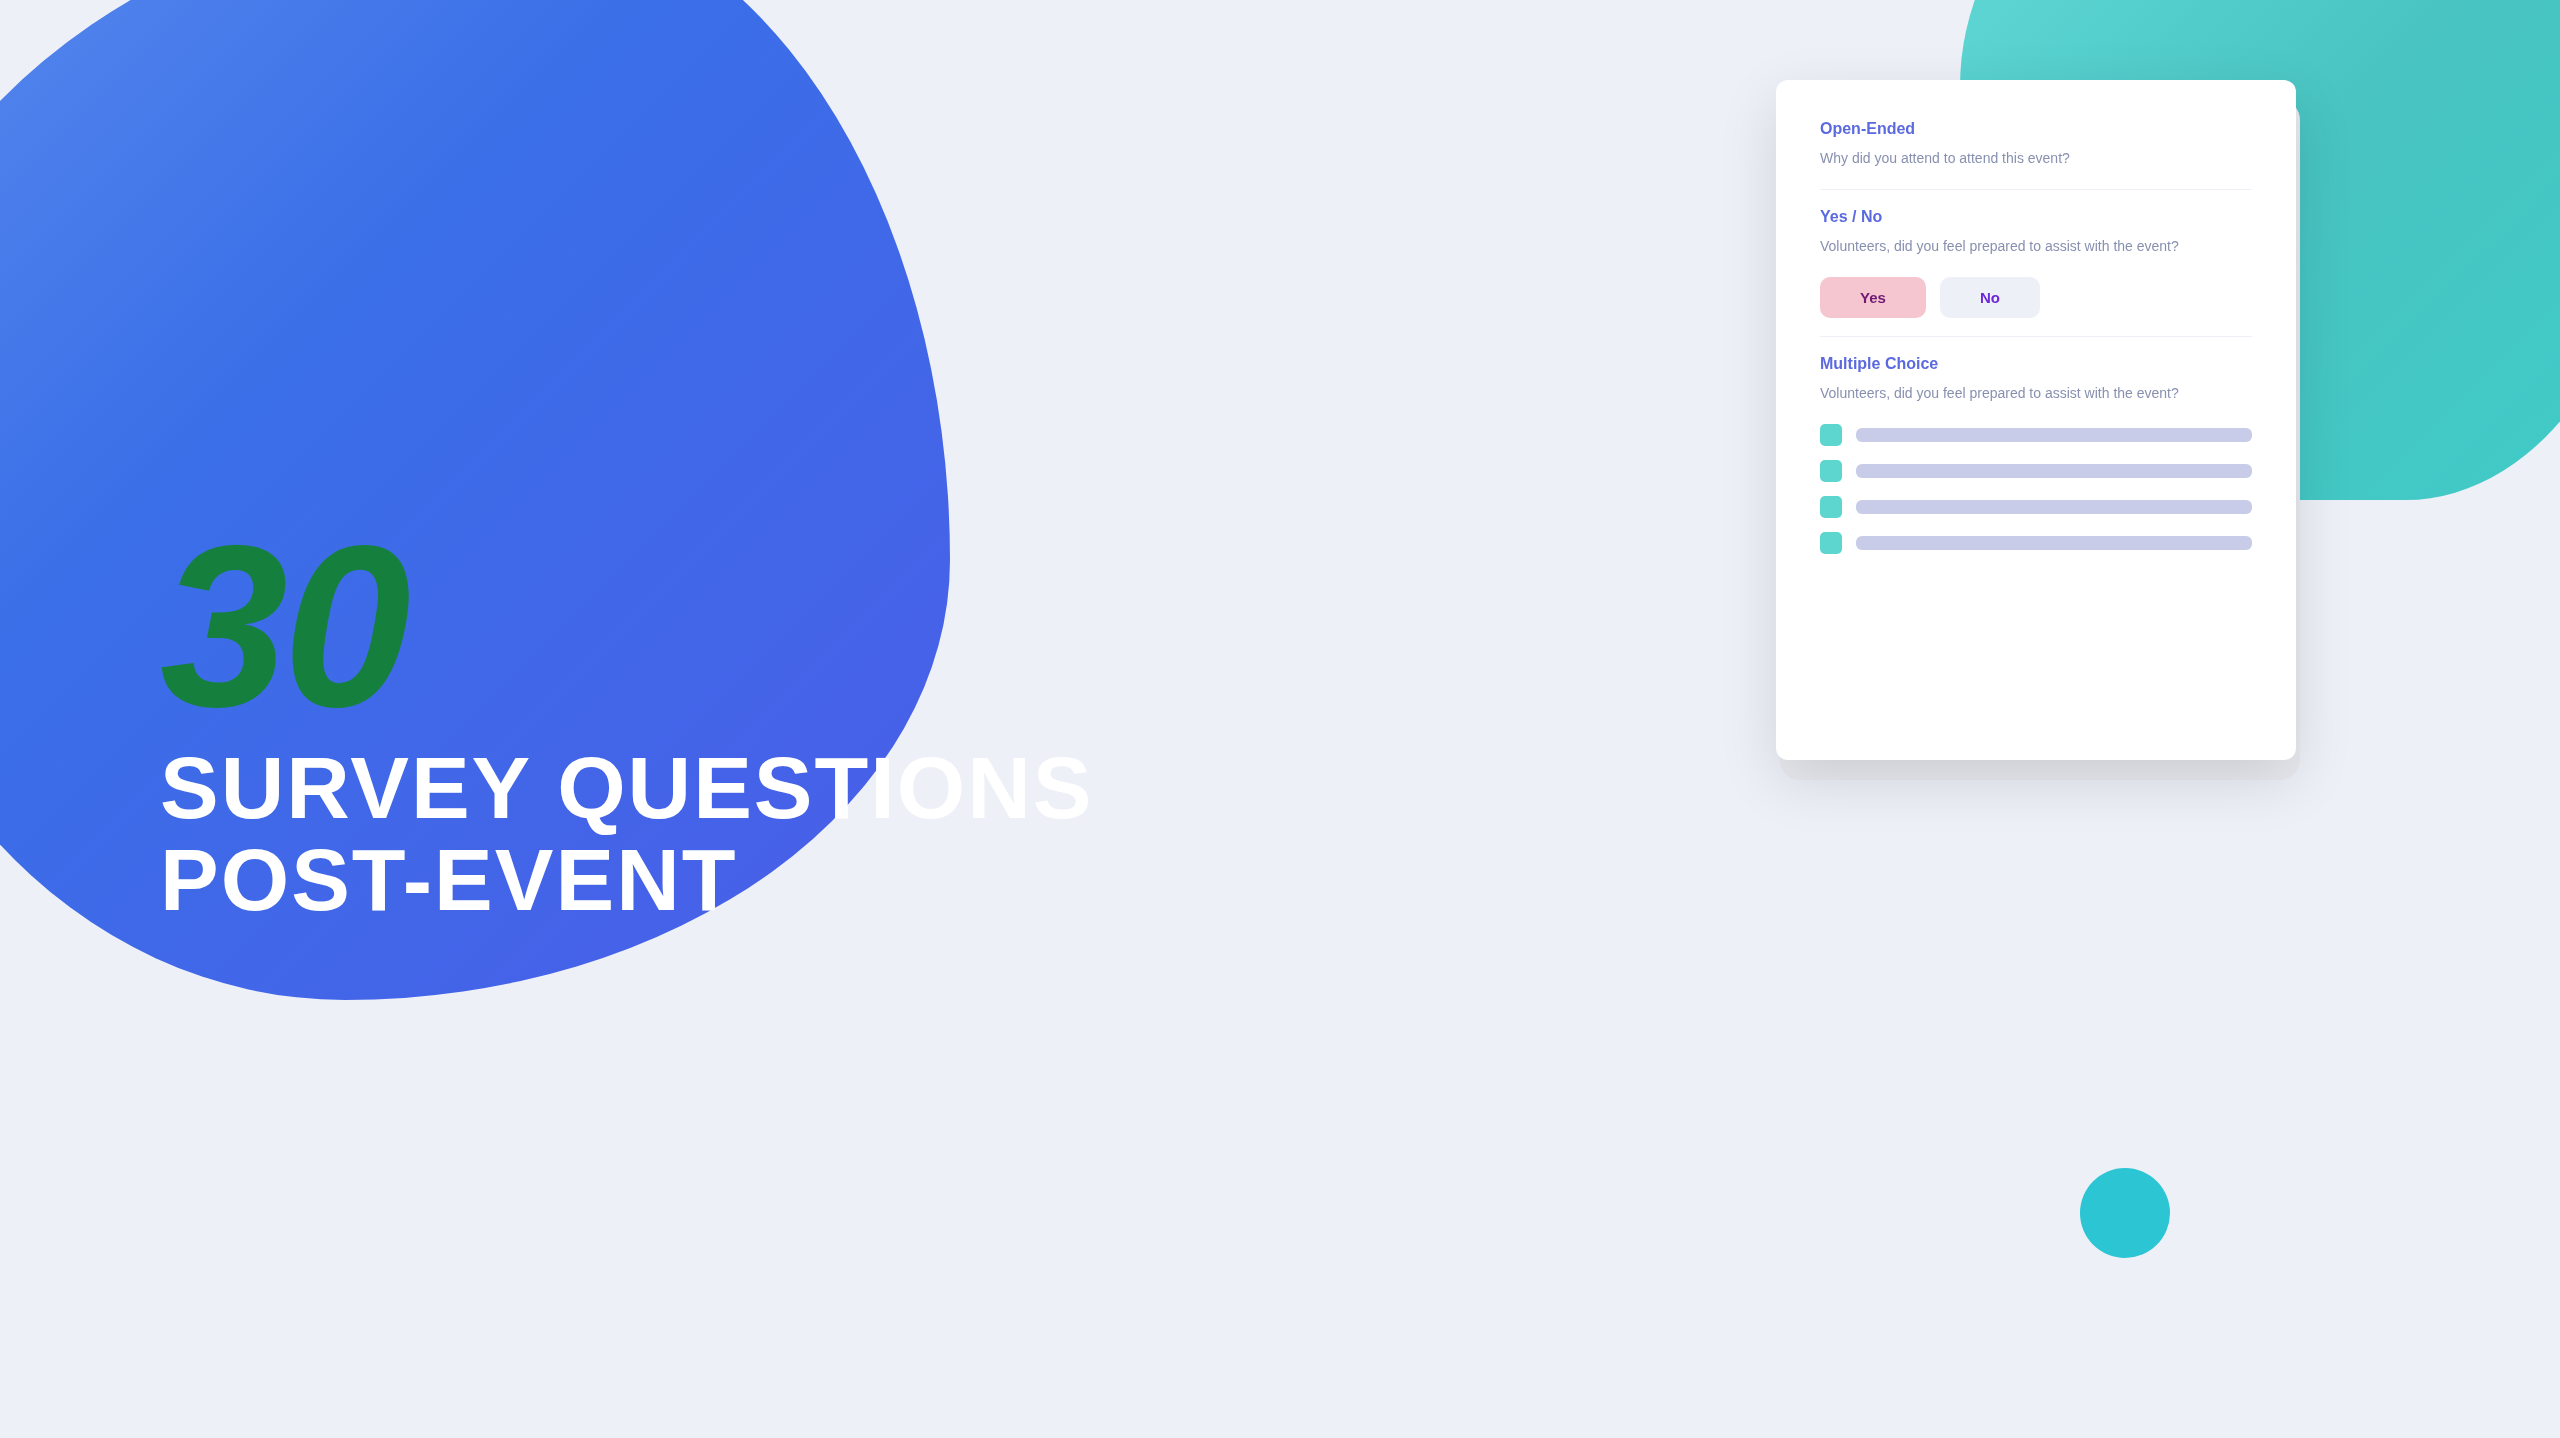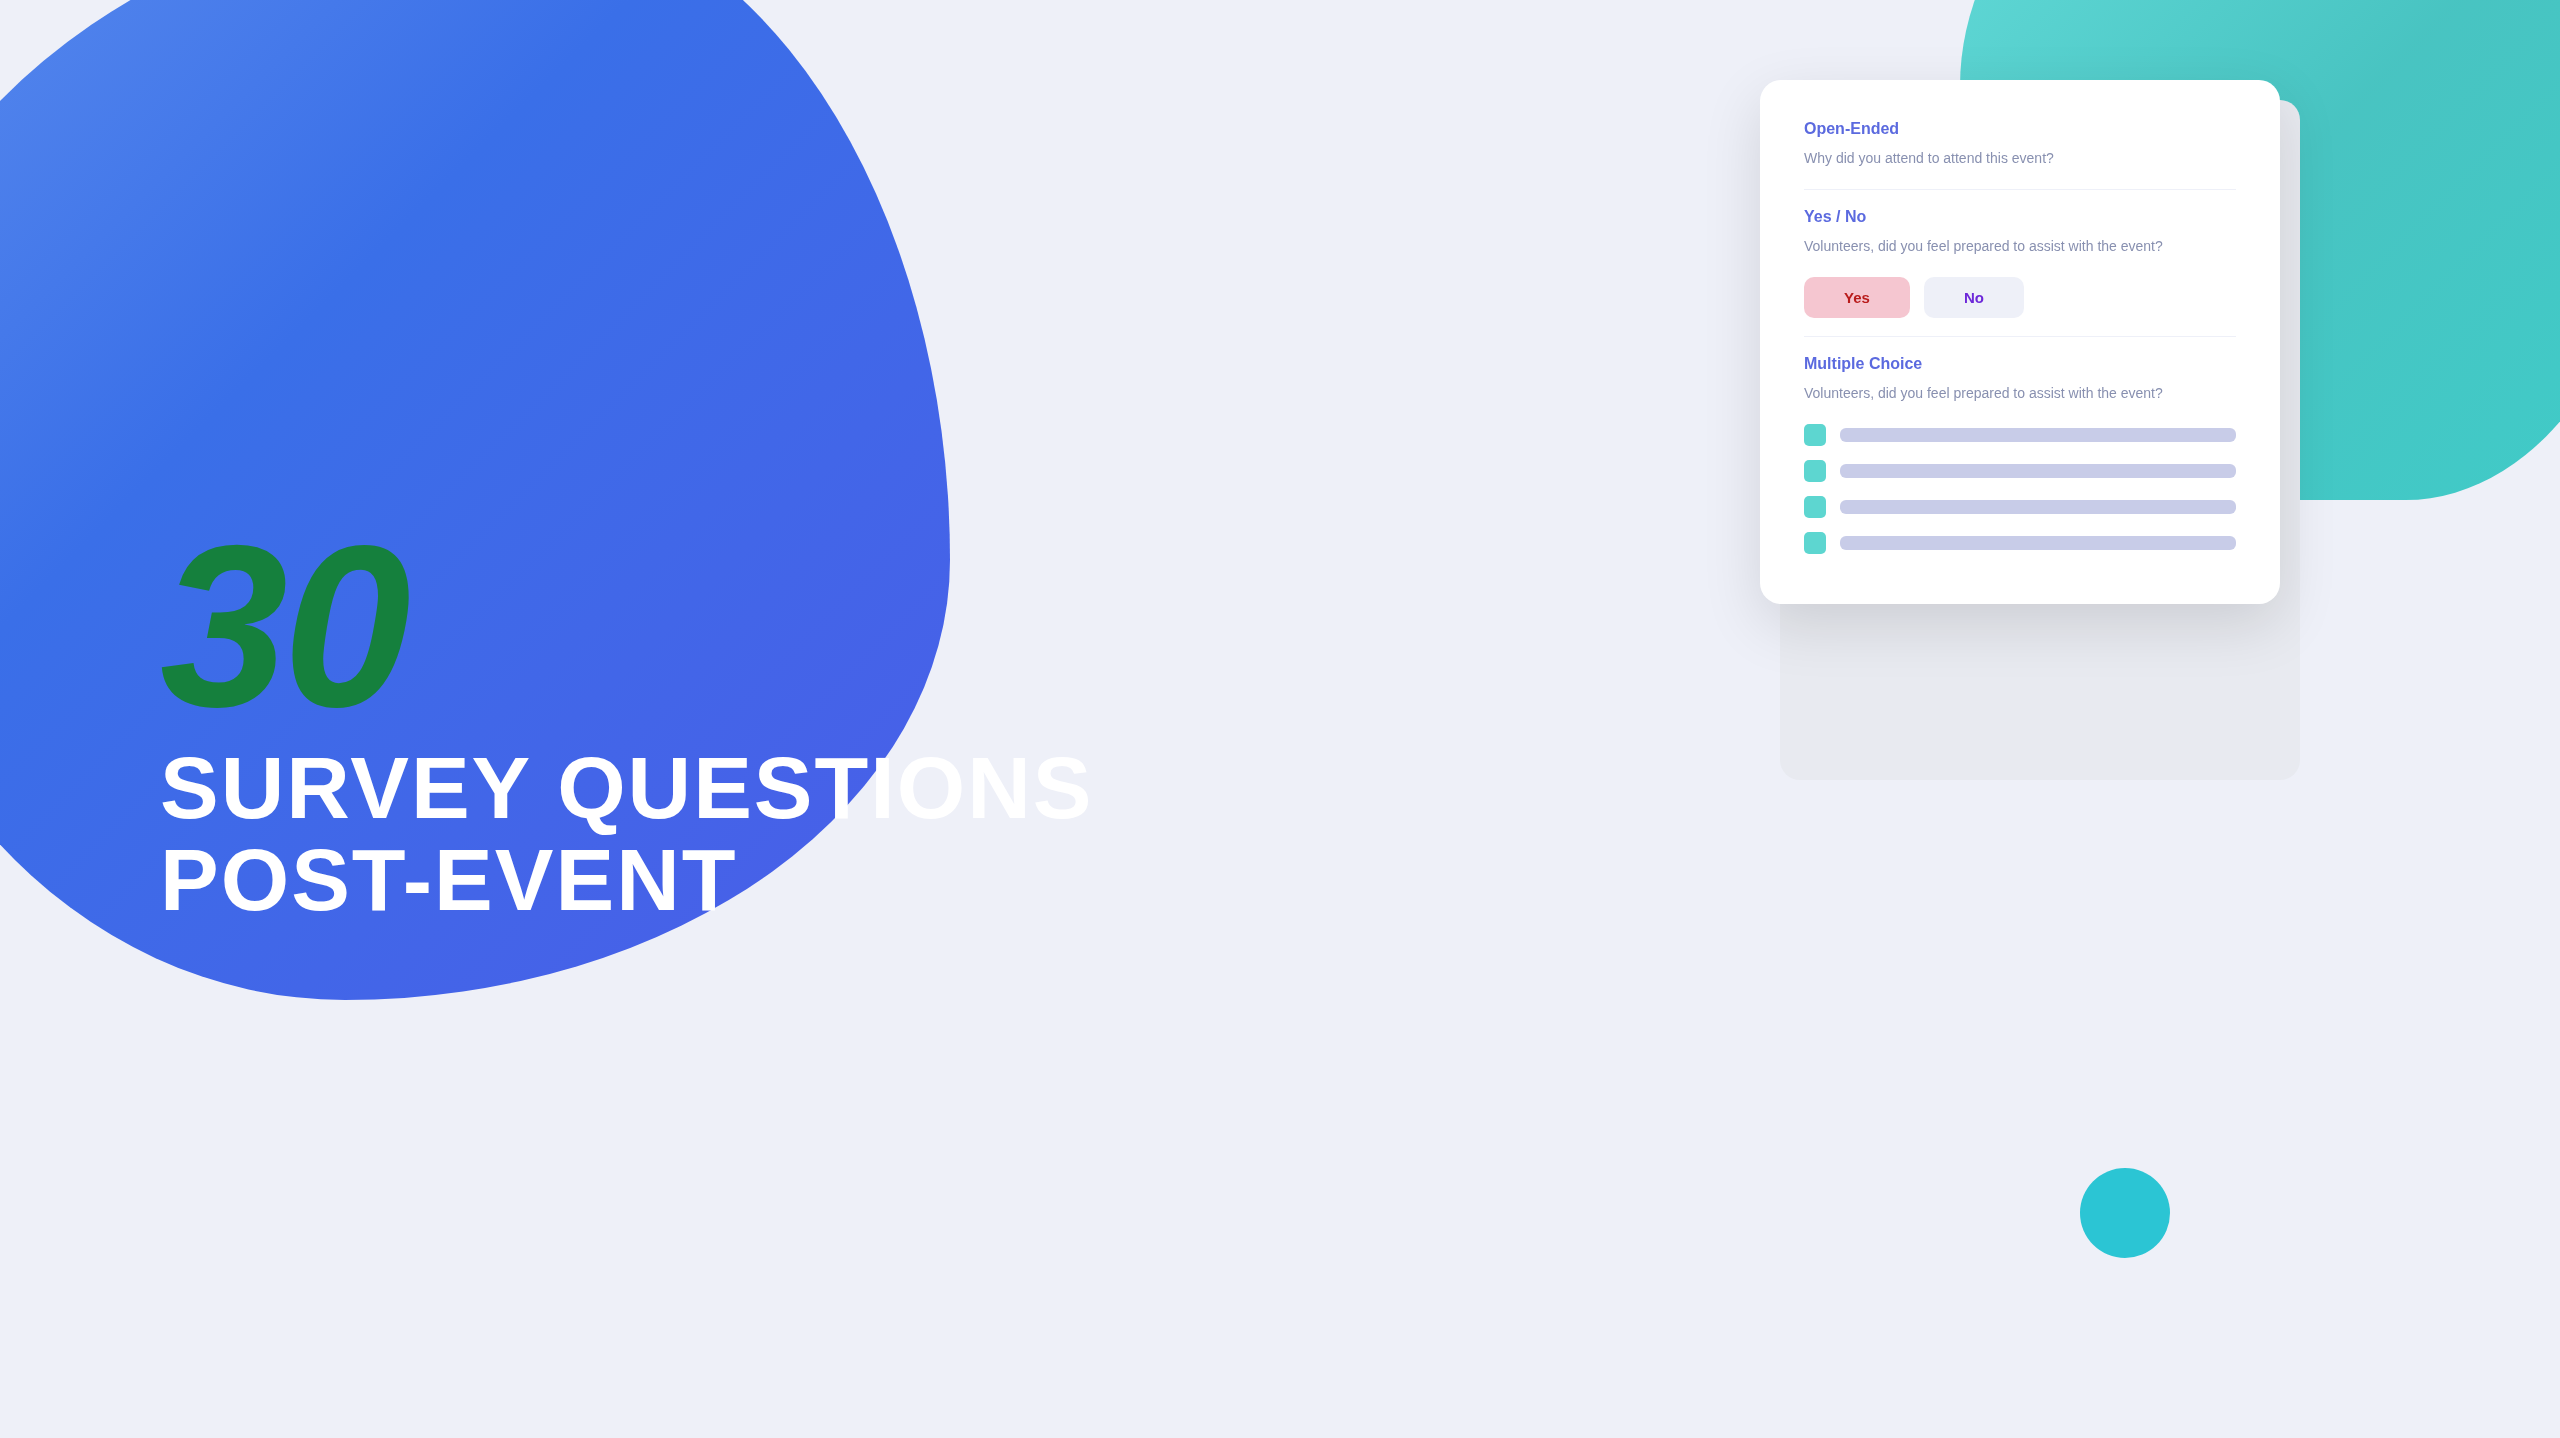--- a/index.html
+++ b/index.html
@@ -70,26 +70,26 @@
       font-weight: 900;
       color: white;
       text-transform: uppercase;
       line-height: 1.05;
       letter-spacing: 2px;
     }
 
     
     .survey-card {
       position: absolute;
-      right: 280px;
+      right: 264px;
       top: 80px;
       width: 520px;
-      height: 524px;
+      height: 680px;
       background: white;
-      border-radius: 21px;
+      border-radius: 12px;
       box-shadow: 0 20px 60px rgba(0,0,0,0.12);
       padding: 40px 44px;
       z-index: 20;
     }
 
     
     .survey-card-shadow {
       position: absolute;
       right: 260px;
       top: 100px;
@@ -123,21 +123,21 @@
     
     .yes-no-row {
       display: flex;
       gap: 14px;
       margin-top: 12px;
       margin-bottom: 10px;
     }
 
     .btn-yes {
       background: #f5c6d0;
-      color: #b91c1c;
+      color: #701a75;
       border: none;
       border-radius: 10px;
       padding: 12px 40px;
       font-size: 15px;
       font-weight: 700;
       cursor: pointer;
     }
 
     .btn-no {
       background: #eef0f8;

